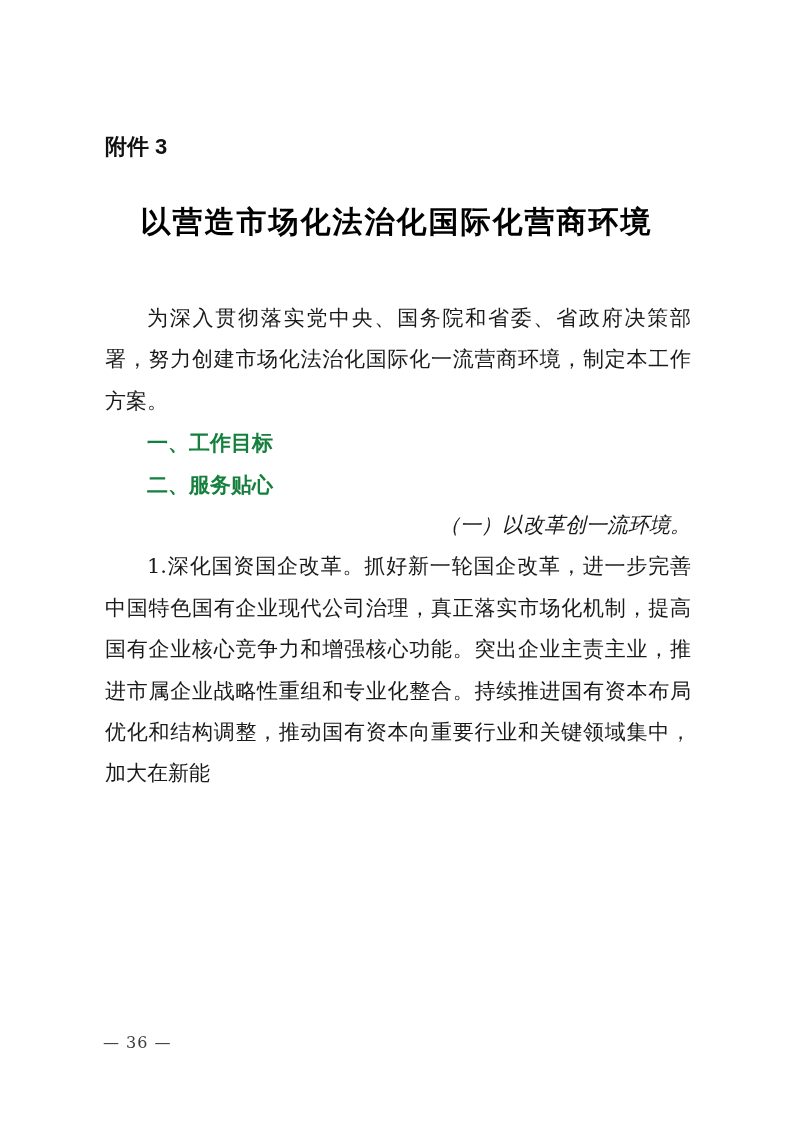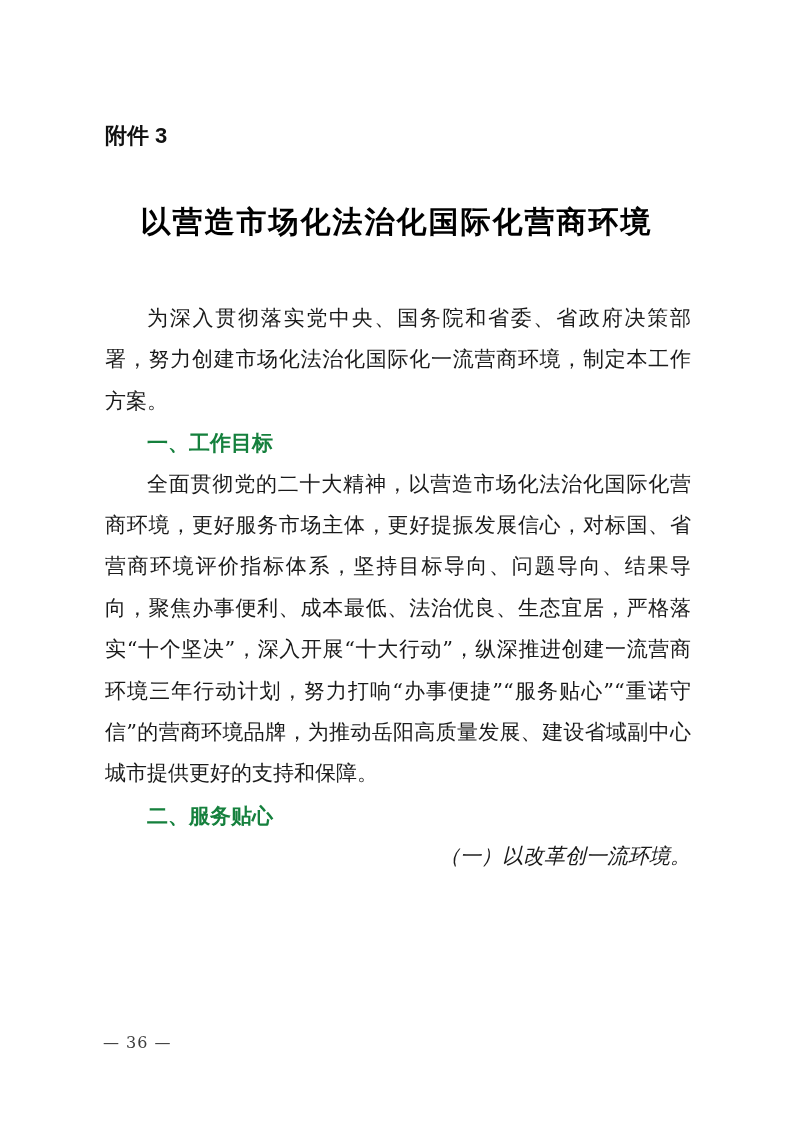--- a/index.html
+++ b/index.html
@@ -12,21 +12,21 @@
     width: 793px;
     height: 1122px;
     background: #ffffff;
     overflow: hidden;
     color: #1a1a1a;
     font-family: "DejaVu Serif", "Liberation Serif", serif;
   }
   .attachment-label {
     position: absolute;
     left: 105px;
-    top: 124px;
+    top: 135px;
     font-family: "Liberation Sans", "DejaVu Sans", sans-serif;
     font-weight: bold;
     font-size: 22px;
     line-height: 1.1;
     color: #111;
   }
   .doc-title {
     position: absolute;
     left: 0;
     right: 0;
@@ -92,24 +92,24 @@
   <div class="attachment-label">附件 3</div>
 
   <h1 class="doc-title">以营造市场化法治化国际化营商环境</h1>
 
   <div class="content">
 
     <p class="body-para">为深入贯彻落实党中央、国务院和省委、省政府决策部署，努力创建市场化法治化国际化一流营商环境，制定本工作方案。</p>
 
     <h2 class="section-heading">一、工作目标</h2>
 
-    <p class="body-para">全面贯彻党的二十大精神，以营造市场化法治化国际化营商环境，更好服务市场主体，更好提振发展信心，对标国、省营商环境评价指标体系，坚持目标导向、问题导向、结果导向，聚焦办事便利、成本最低、法治优良、生态宜居，严格落实“十个坚决”，深入开展“十大行动”，纵深推进创建一流营商环境三年行动计划，努力打响“办事便捷”“服务贴心”“重诺守信”的营商环境品牌，为推动岳阳高质量发展、建设省域副中心城市提供更好的支持和保障。</p>
 
     <h2 class="section-heading">二、服务贴心</h2>
 
     <p class="sub-heading">（一）以改革创一流环境。</p>
 
+    <p class="body-para">1.深化国资国企改革。抓好新一轮国企改革，进一步完善中国特色国有企业现代公司治理，真正落实市场化机制，提高国有企业核心竞争力和增强核心功能。突出企业主责主业，推进市属企业战略性重组和专业化整合。持续推进国有资本布局优化和结构调整，推动国有资本向重要行业和关键领域集中，加大在新能</p>
 
   </div>
 
   <div class="page-footer">— 36 —</div>
 
 </div>
 
 </body></html>

